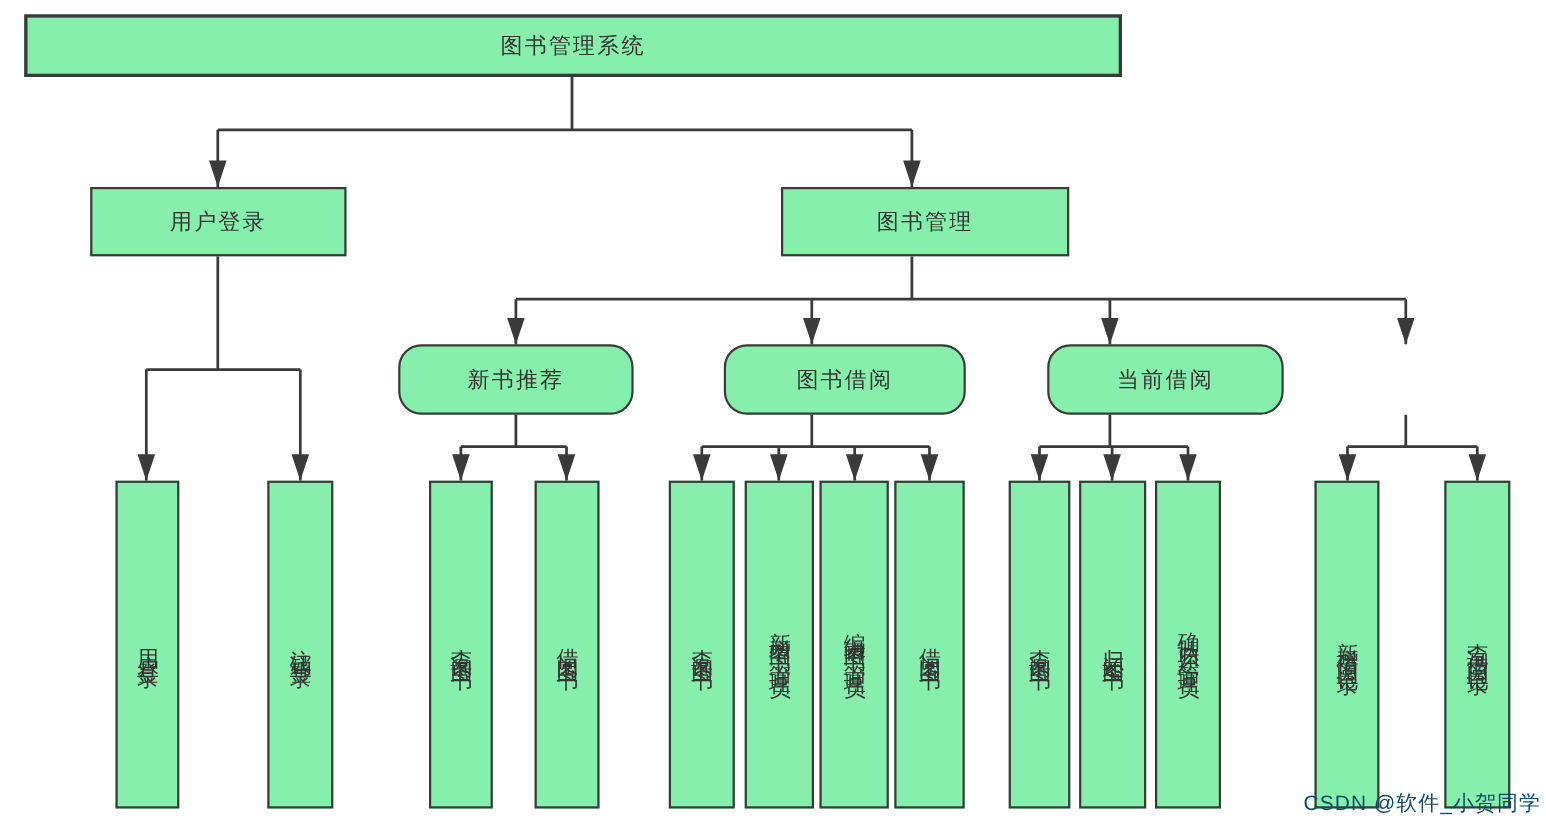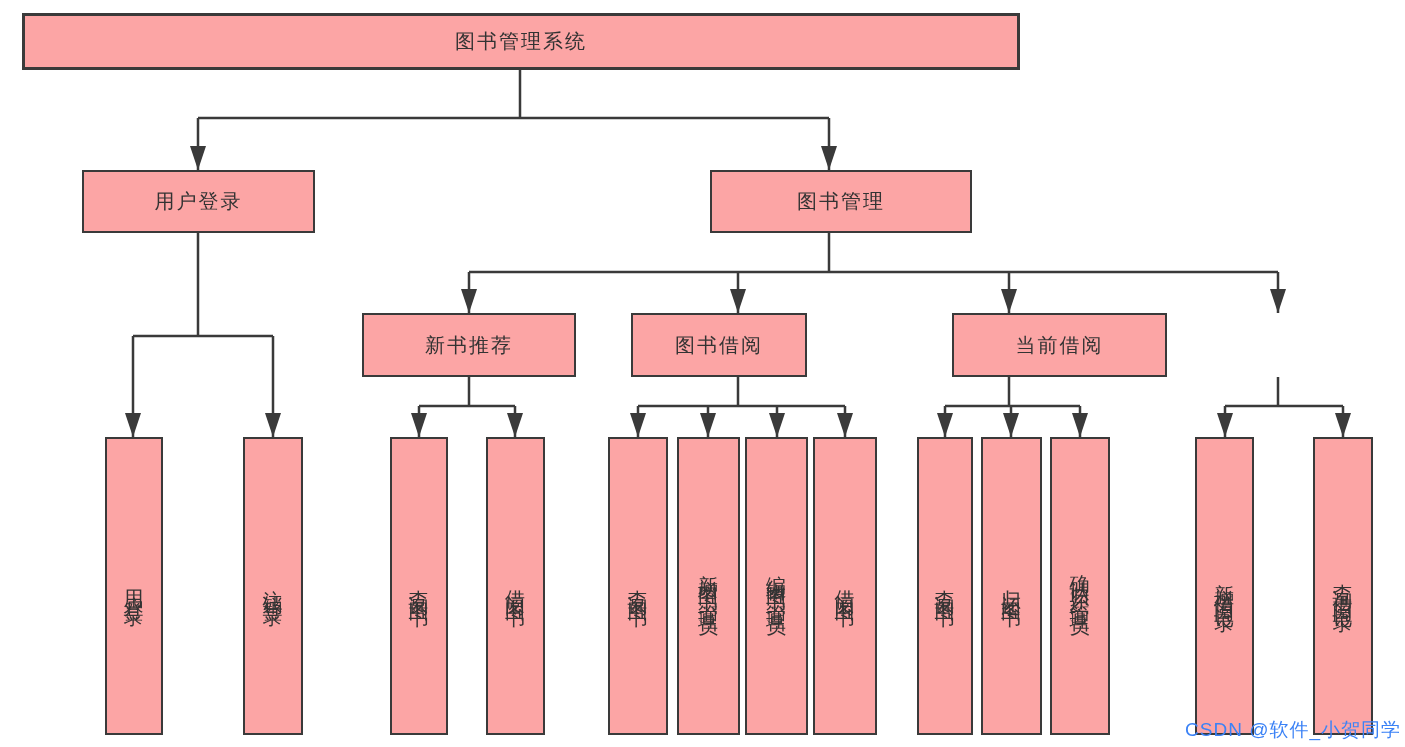--- a/index.html
+++ b/index.html
@@ -17,50 +17,50 @@
   }
   #connectors {
     position: absolute;
     left: 0;
     top: 0;
     pointer-events: none;
   }
   .node {
     position: absolute;
     box-sizing: border-box;
-    background: #fca5a5;
+    background: #86efac;
     border: 2px solid #3a3a3a;
     display: flex;
     align-items: center;
     justify-content: center;
     color: #333333;
   }
   .hlabel {
     font-size: 20px;
     letter-spacing: 2px;
     white-space: nowrap;
   }
   .root-box  { left: 22px;  top: 13px;  width: 998px; height: 57px; border-width: 3px; }
   .l2-box    { top: 170px; height: 63px; }
-  .l3-box    { top: 313px; height: 64px; }
+  .l3-box    { top: 313px; height: 64px; border-radius: 21px; }
   .leaf      { top: 437px; height: 298px; }
   .vtext {
     writing-mode: vertical-rl;
     text-orientation: mixed;
     font-size: 20px;
     letter-spacing: 6px;
     line-height: 1;
     color: #333333;
   }
   #watermark {
     position: absolute;
     right: 4px;
     bottom: 4px;
     font-size: 19px;
-    color: #3b82f6;
+    color: #0c4a6e;
     letter-spacing: 1px;
     white-space: nowrap;
   }
 </style>
 </head>
 <body>
 
 <div id="canvas">
 
   <svg id="connectors" width="1405" height="747" viewBox="0 0 1405 747">
@@ -92,21 +92,21 @@
   <div class="node l2-box" style="left:82px;width:233px">
     <span class="hlabel">用户登录</span>
   </div>
   <div class="node l2-box" style="left:710px;width:262px">
     <span class="hlabel">图书管理</span>
   </div>
 
   <div class="node l3-box" style="left:362px;width:214px">
     <span class="hlabel">新书推荐</span>
   </div>
-  <div class="node l3-box" style="left:631px;width:176px">
+  <div class="node l3-box" style="left:658px;width:220px">
     <span class="hlabel">图书借阅</span>
   </div>
   <div class="node l3-box" style="left:952px;width:215px">
     <span class="hlabel">当前借阅</span>
   </div>
 
   <div class="node leaf" style="left:105px;width:58px">
     <span class="vtext">用户登录</span>
   </div>
   <div class="node leaf" style="left:243px;width:60px">

